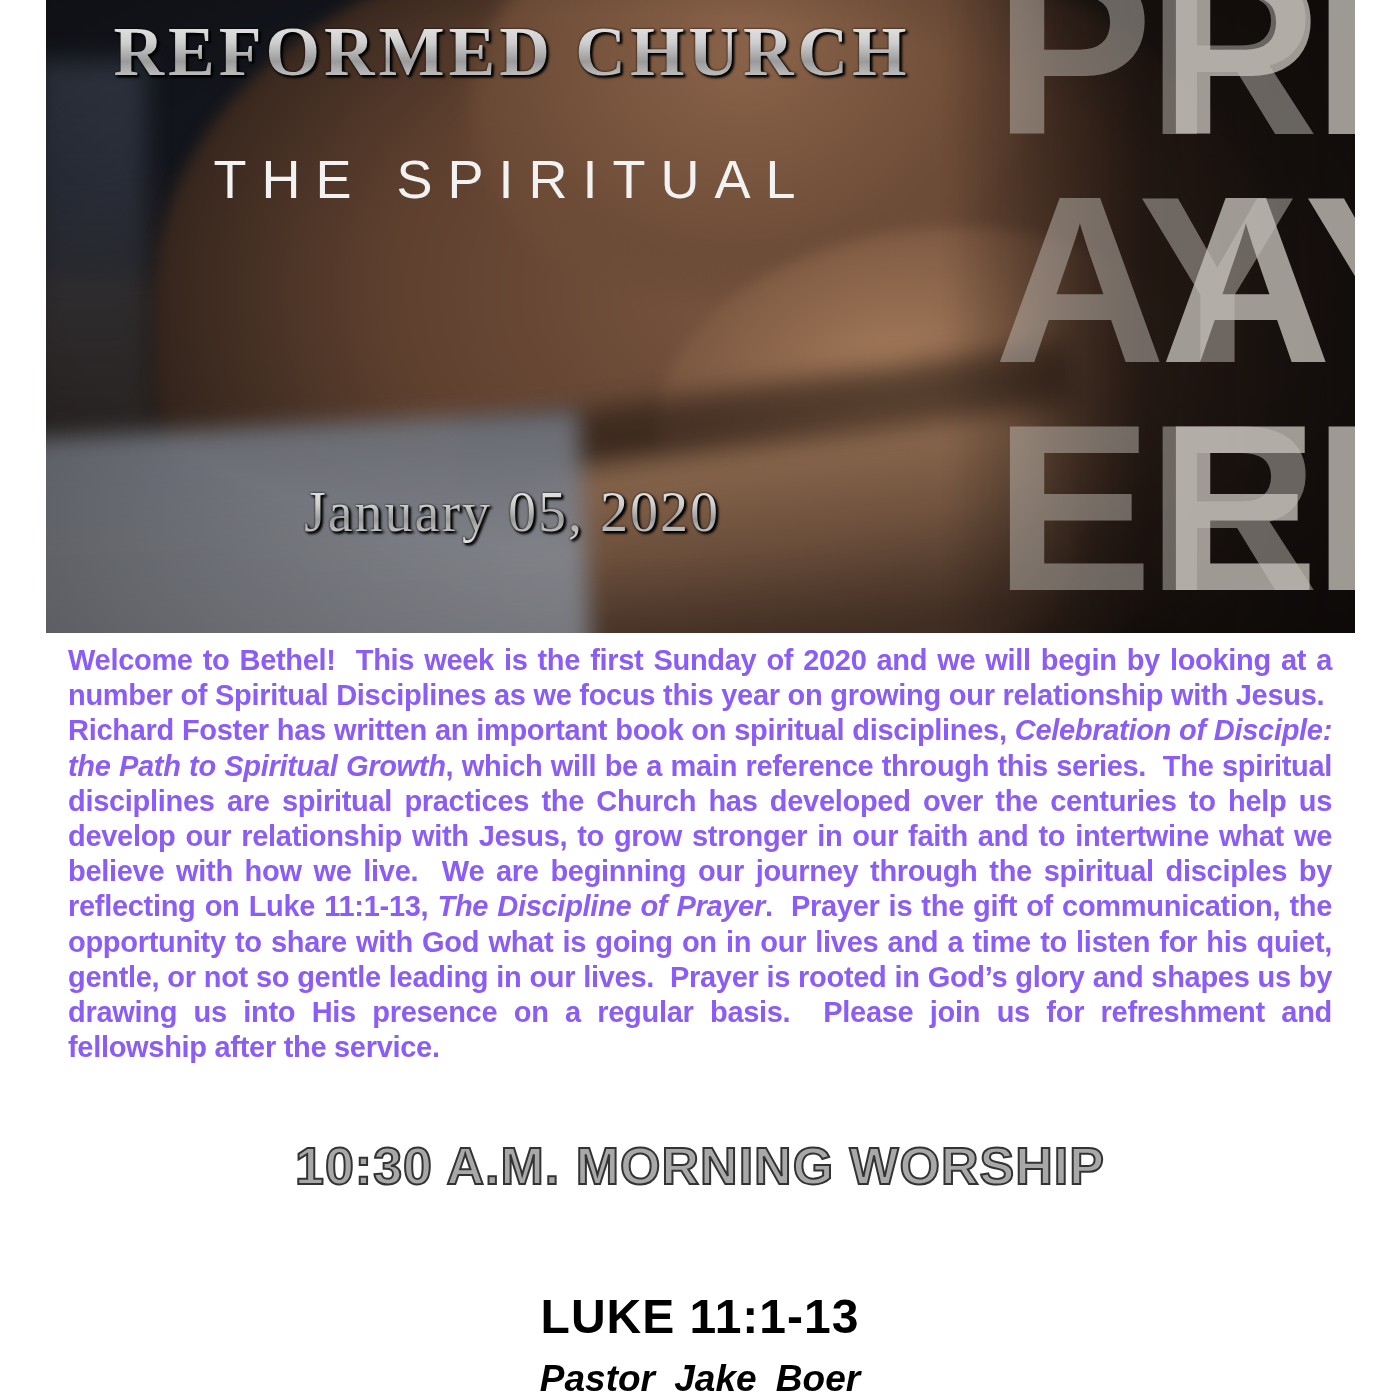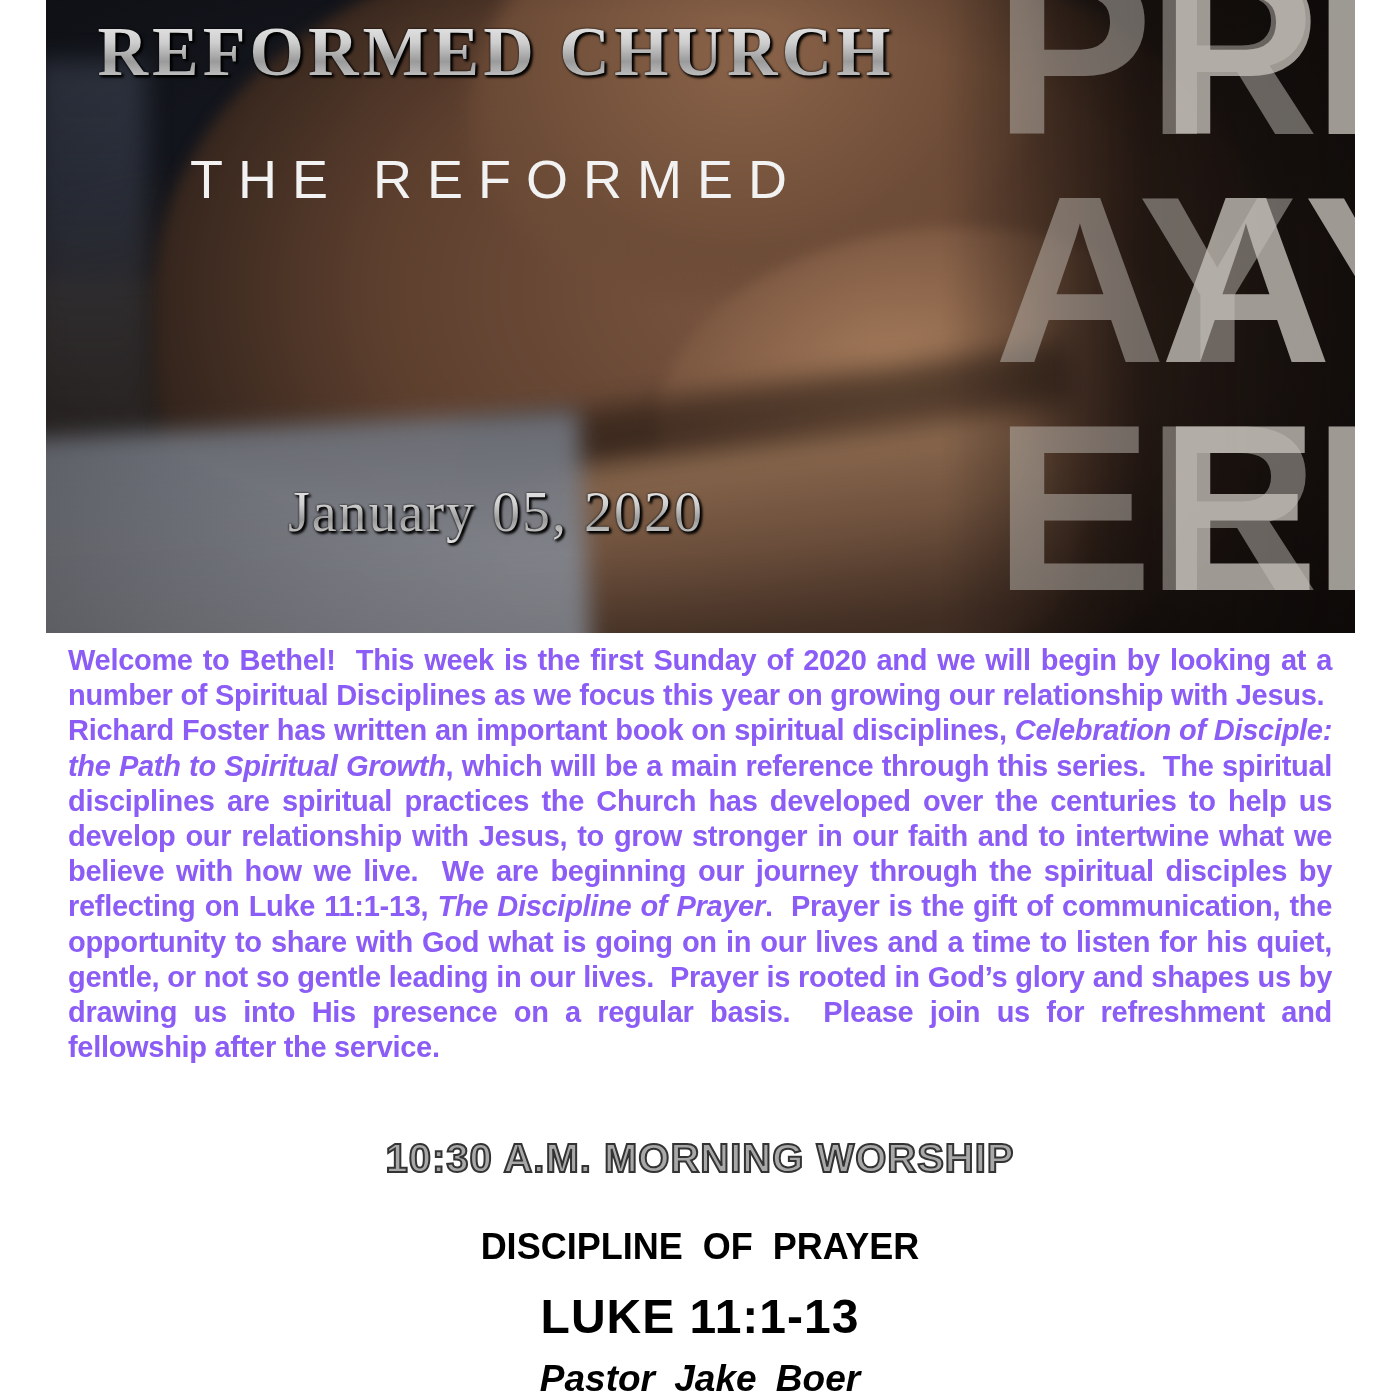--- a/index.html
+++ b/index.html
@@ -33,21 +33,21 @@
   .ph-vignette{left:0;top:0;right:0;bottom:0;
       background:radial-gradient(ellipse at 45% 45%,rgba(0,0,0,0) 55%,rgba(0,0,0,0.38) 100%);}
 
   
   .wm{position:absolute;top:-62px;z-index:2;font-weight:bold;font-size:238px;line-height:228px;
       letter-spacing:-6px;color:#c6c1ba;white-space:nowrap;}
   .wm-a{left:948px;opacity:0.48;}
   .wm-b{left:1114px;opacity:0.78;}
 
   
-  .hero-titles{position:absolute;left:0;top:0;width:900px;height:100%;z-index:3;}
+  .hero-titles{position:absolute;left:16px;top:0;width:900px;height:100%;z-index:3;}
   .hero-titles > div{position:absolute;left:0;width:100%;text-align:center;}
   .metal{color:#c9c9c9;
       background:linear-gradient(180deg,#f2f2f2 0%,#cfcfcf 38%,#9a9a9a 62%,#e6e6e6 100%);
       filter:drop-shadow(2px 2px 1px rgba(0,0,0,0.95)) drop-shadow(0 0 1px rgba(0,0,0,0.9));}
   @supports (-webkit-background-clip:text){
     .metal{-webkit-background-clip:text;background-clip:text;color:transparent;}
   }
   .church-name{top:12px;font-family:"Liberation Serif",serif;font-weight:bold;
       font-size:70px;letter-spacing:4px;}
   .series-1{top:148px;font-size:54px;font-weight:normal;letter-spacing:15px;color:#f2f2f2;}
@@ -56,21 +56,21 @@
   .date-line{top:480px;font-family:"Liberation Serif",serif;font-weight:normal;
       font-size:56px;letter-spacing:2px;}
 
   
   .welcome{position:absolute;left:68px;top:643px;width:1264px;margin:0;
       font-size:29px;line-height:35.2px;font-weight:bold;color:#8b5cf6;
       text-align:justify;letter-spacing:-0.3px;}
 
   
   .svc{position:absolute;left:0;width:100%;text-align:center;color:#000;font-weight:bold;}
-  .service-time{top:1136px;font-size:40px;letter-spacing:1px;color:#a8a8a8;
+  .service-time{top:1136px;font-size:52px;letter-spacing:1px;color:#a8a8a8;
       -webkit-text-stroke:2px #333333;}
   .sermon-title{top:1226px;font-size:36px;word-spacing:10px;}
   .scripture{top:1289px;font-size:48px;letter-spacing:1px;}
   .pastor{top:1358px;font-size:37px;font-style:italic;word-spacing:9px;}
 </style>
 </head>
 <body>
 
 <div class="page">
 
@@ -93,25 +93,24 @@
       <div>ER</div>
     </div>
     <div class="wm wm-b">
       <div>PR</div>
       <div>AY</div>
       <div>ER</div>
     </div>
 
     <div class="hero-titles">
       <div class="church-name metal">REFORMED CHURCH</div>
-      <div class="series-1">THE REFORMED</div>
+      <div class="series-1">THE SPIRITUAL</div>
       <div class="date-line metal">January 05, 2020</div>
     </div>
   </div>
 
   <p class="welcome"><span>Welcome to Bethel!&nbsp; This week is the first Sunday of 2020 and we will begin by looking at a number of Spiritual Disciplines as we focus this year on growing our relationship with Jesus.&nbsp; Richard Foster has written an important book on spiritual disciplines, </span><span style="font-style: italic;">Celebration of Disciple: the Path to Spiritual Growth</span><span>, which will be a main reference through this series.&nbsp; The spiritual disciplines are spiritual practices the Church has developed over the centuries to help us develop our relationship with Jesus, to grow stronger in our faith and to intertwine what we believe with how we live.&nbsp; We are beginning our journey through the spiritual disciples by reflecting on Luke 11:1-13, </span><span style="font-style: italic;">The Discipline of Prayer</span><span>.&nbsp; Prayer is the gift of communication, the opportunity to share with God what is going on in our lives and a time to listen for his quiet, gentle, or not so gentle leading in our lives.&nbsp; Prayer is rooted in God’s glory and shapes us by drawing us into His presence on a regular basis.&nbsp; Please join us for refreshment and fellowship after the service.</span></p>
 
   <div class="svc service-time">10:30 A.M. MORNING WORSHIP</div>
-  <div class="svc sermon-title">DISCIPLINE OF PRAYER</div>
   <div class="svc scripture">LUKE 11:1-13</div>
   <div class="svc pastor">Pastor Jake Boer</div>
 
 </div>
 
 </body></html>

